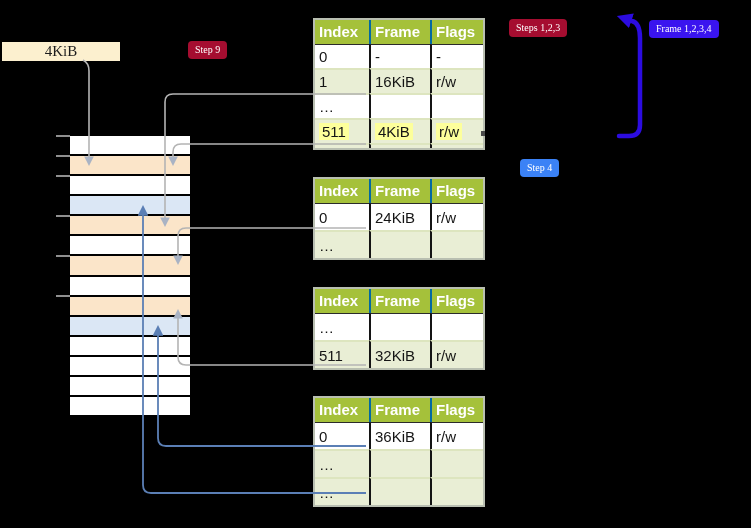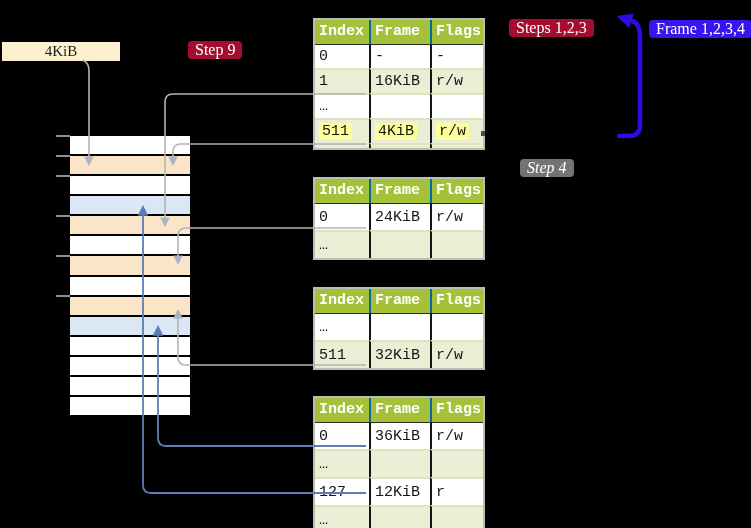--- a/index.html
+++ b/index.html
@@ -8,40 +8,40 @@
     background:#000;
     font-family:"Liberation Serif","DejaVu Serif",serif;
   }
   
   .frame-label {
     position:absolute; left:2px; top:42px; width:118px; height:19px;
     line-height:19px; text-align:center; font-size:15px; color:#1c1c1c;
   }
   
   .badge {
-    position:absolute; color:#fff; font-size:16px; line-height:16px;
+    position:absolute; color:#fff; font-size:10px; line-height:16px;
     padding:1px 7px; border-radius:4px; white-space:nowrap;
   }
   .badge-step0    { left:188px; top:41px; }
   .badge-steps123 { left:509px; top:19px; }
   .badge-steps1234{ left:649px; top:20px; }
   .badge-step4    { left:520px; top:159px; }
   
   .mem-strip {
     position:absolute; left:70px; top:136px; width:120px; height:279px;
     display:flex; flex-direction:column; gap:2px;
   }
   .mem-row { flex:1; }
   .tick { position:absolute; left:56px; width:14px; height:2px; background:#8f8f8f; }
   
   .pt {
     position:absolute; width:168px; table-layout:fixed;
     border-collapse:separate; border-spacing:0;
     border:2px solid #b9bfb1; background:#fff;
-    font-family:Liberation Mono, monospace;
+    font-family:Liberation Sans, sans-serif;
   }
   .t1 { left:313px; top:18px; }
   .t2 { left:313px; top:177px; }
   .t3 { left:313px; top:287px; }
   .t4 { left:313px; top:396px; }
   .pt th {
     color:#fff; font-weight:bold; font-size:15px; text-align:left;
     padding:2px 4px 3px 4px; line-height:19px;
   }
   .pt th + th { border-left:2px solid #0369a1; }
@@ -64,21 +64,21 @@
 </head>
 <body>
 
 <div class="page">
 
   <div class="frame-label" style="background: rgb(252, 240, 207);">4KiB</div>
 
   <div class="badge badge-step0" style="background: rgb(165, 13, 48);">Step 9</div>
   <div class="badge badge-steps123" style="background: rgb(165, 13, 48);">Steps 1,2,3</div>
   <div class="badge badge-steps1234" style="background: rgb(58, 20, 239);">Frame 1,2,3,4</div>
-  <div class="badge badge-step4" style="background: #737373; font-style: italic;">Step 4</div>
+  <div class="badge badge-step4" style="background: #3b82f6;">Step 4</div>
 
   <div class="mem-strip" id="memStrip">
       <div class="mem-row" style="background: rgb(255, 255, 255);"></div>
       <div class="mem-row" style="background: rgb(251, 229, 201);"></div>
       <div class="mem-row" style="background: rgb(255, 255, 255);"></div>
       <div class="mem-row" style="background: rgb(219, 231, 245);"></div>
       <div class="mem-row" style="background: rgb(251, 229, 201);"></div>
       <div class="mem-row" style="background: rgb(255, 255, 255);"></div>
       <div class="mem-row" style="background: rgb(251, 229, 201);"></div>
       <div class="mem-row" style="background: rgb(255, 255, 255);"></div>
@@ -210,25 +210,20 @@
     <tbody>
       <tr>
         <td>0</td>
         <td>36KiB</td>
         <td>r/w</td>
       </tr>
       <tr class="shade">
         <td>…</td>
         <td></td>
         <td></td>
-      </tr>
-      <tr>
-        <td>127</td>
-        <td>12KiB</td>
-        <td>r</td>
       </tr>
       <tr class="shade">
         <td>…</td>
         <td></td>
         <td></td>
       </tr>
     </tbody>
   </table>
 
   <div class="dot"></div>

